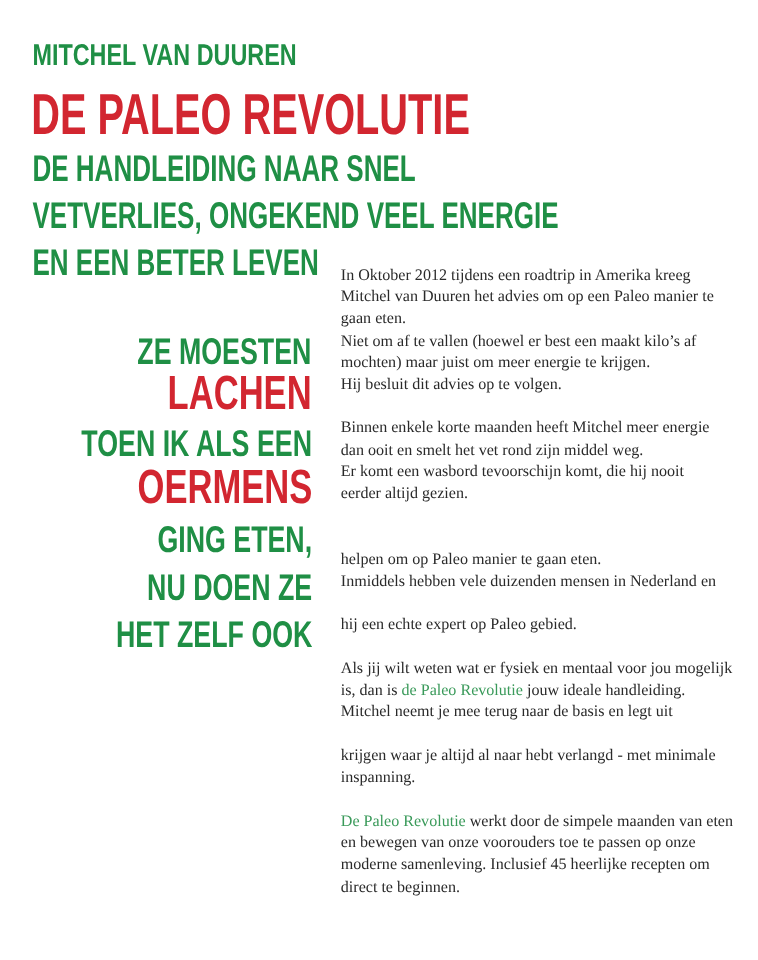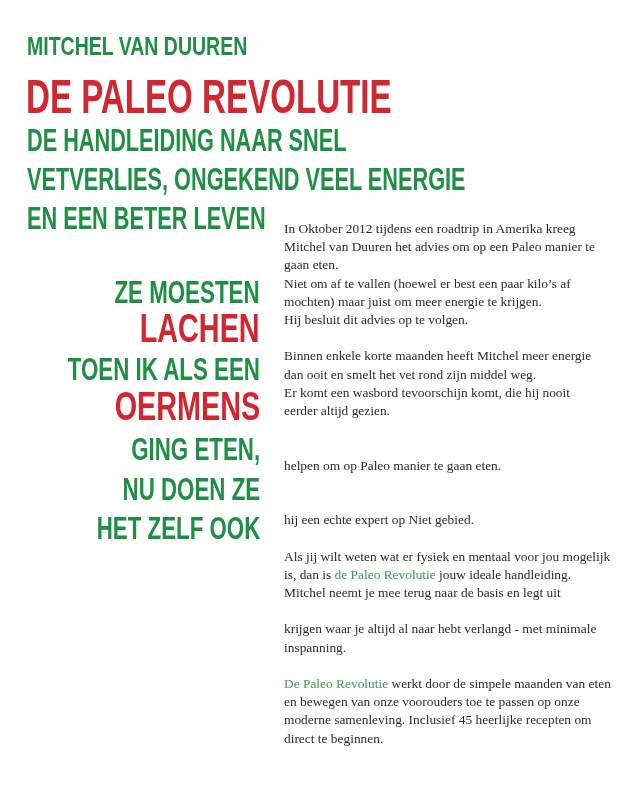--- a/index.html
+++ b/index.html
@@ -54,36 +54,36 @@
   <div class="cond green quote-line q-green" style="top:434px">GING ETEN,</div>
   <div class="cond green quote-line q-green" style="top:474px">NU DOEN ZE</div>
   <div class="cond green quote-line q-green" style="top:513px">HET ZELF OOK</div>
 </div>
 
 <div id="body-text">
   <p>
     <span>In Oktober 2012 tijdens een roadtrip in Amerika kreeg</span><br>
     <span>Mitchel van Duuren het advies om op een Paleo manier te</span><br>
     <span>gaan eten.</span><br>
-    <span>Niet om af te vallen (hoewel er best een paar kilo’s af</span><br>
+    <span>Niet om af te vallen (hoewel er best een maakt kilo’s af</span><br>
     <span>mochten) maar juist om meer energie te krijgen.</span><br>
     <span>Hij besluit dit advies op te volgen.</span>
   </p>
   <p>
     <span>Binnen enkele korte maanden heeft Mitchel meer energie</span><br>
     <span>dan ooit en smelt het vet rond zijn middel weg.</span><br>
     <span>Er komt een wasbord tevoorschijn komt, die hij nooit</span><br>
     <span>eerder altijd gezien.</span>
   </p>
   <p>
     <br>
     <span>helpen om op Paleo manier te gaan eten.</span><br>
+    <span>Inmiddels hebben vele duizenden mensen in Nederland en</span><br>
     <br>
-    <br>
-    <span>hij een echte expert op Niet gebied.</span>
+    <span>hij een echte expert op Paleo gebied.</span>
   </p>
   <p>
     <span>Als jij wilt weten wat er fysiek en mentaal voor jou mogelijk</span><br>
     <span>is, dan is </span><span class="link">de Paleo Revolutie</span><span> jouw ideale handleiding.</span><br>
     <span>Mitchel neemt je mee terug naar de basis en legt uit</span><br>
     <br>
     <span>krijgen waar je altijd al naar hebt verlangd - met minimale</span><br>
     <span>inspanning.</span>
   </p>
   <p>

